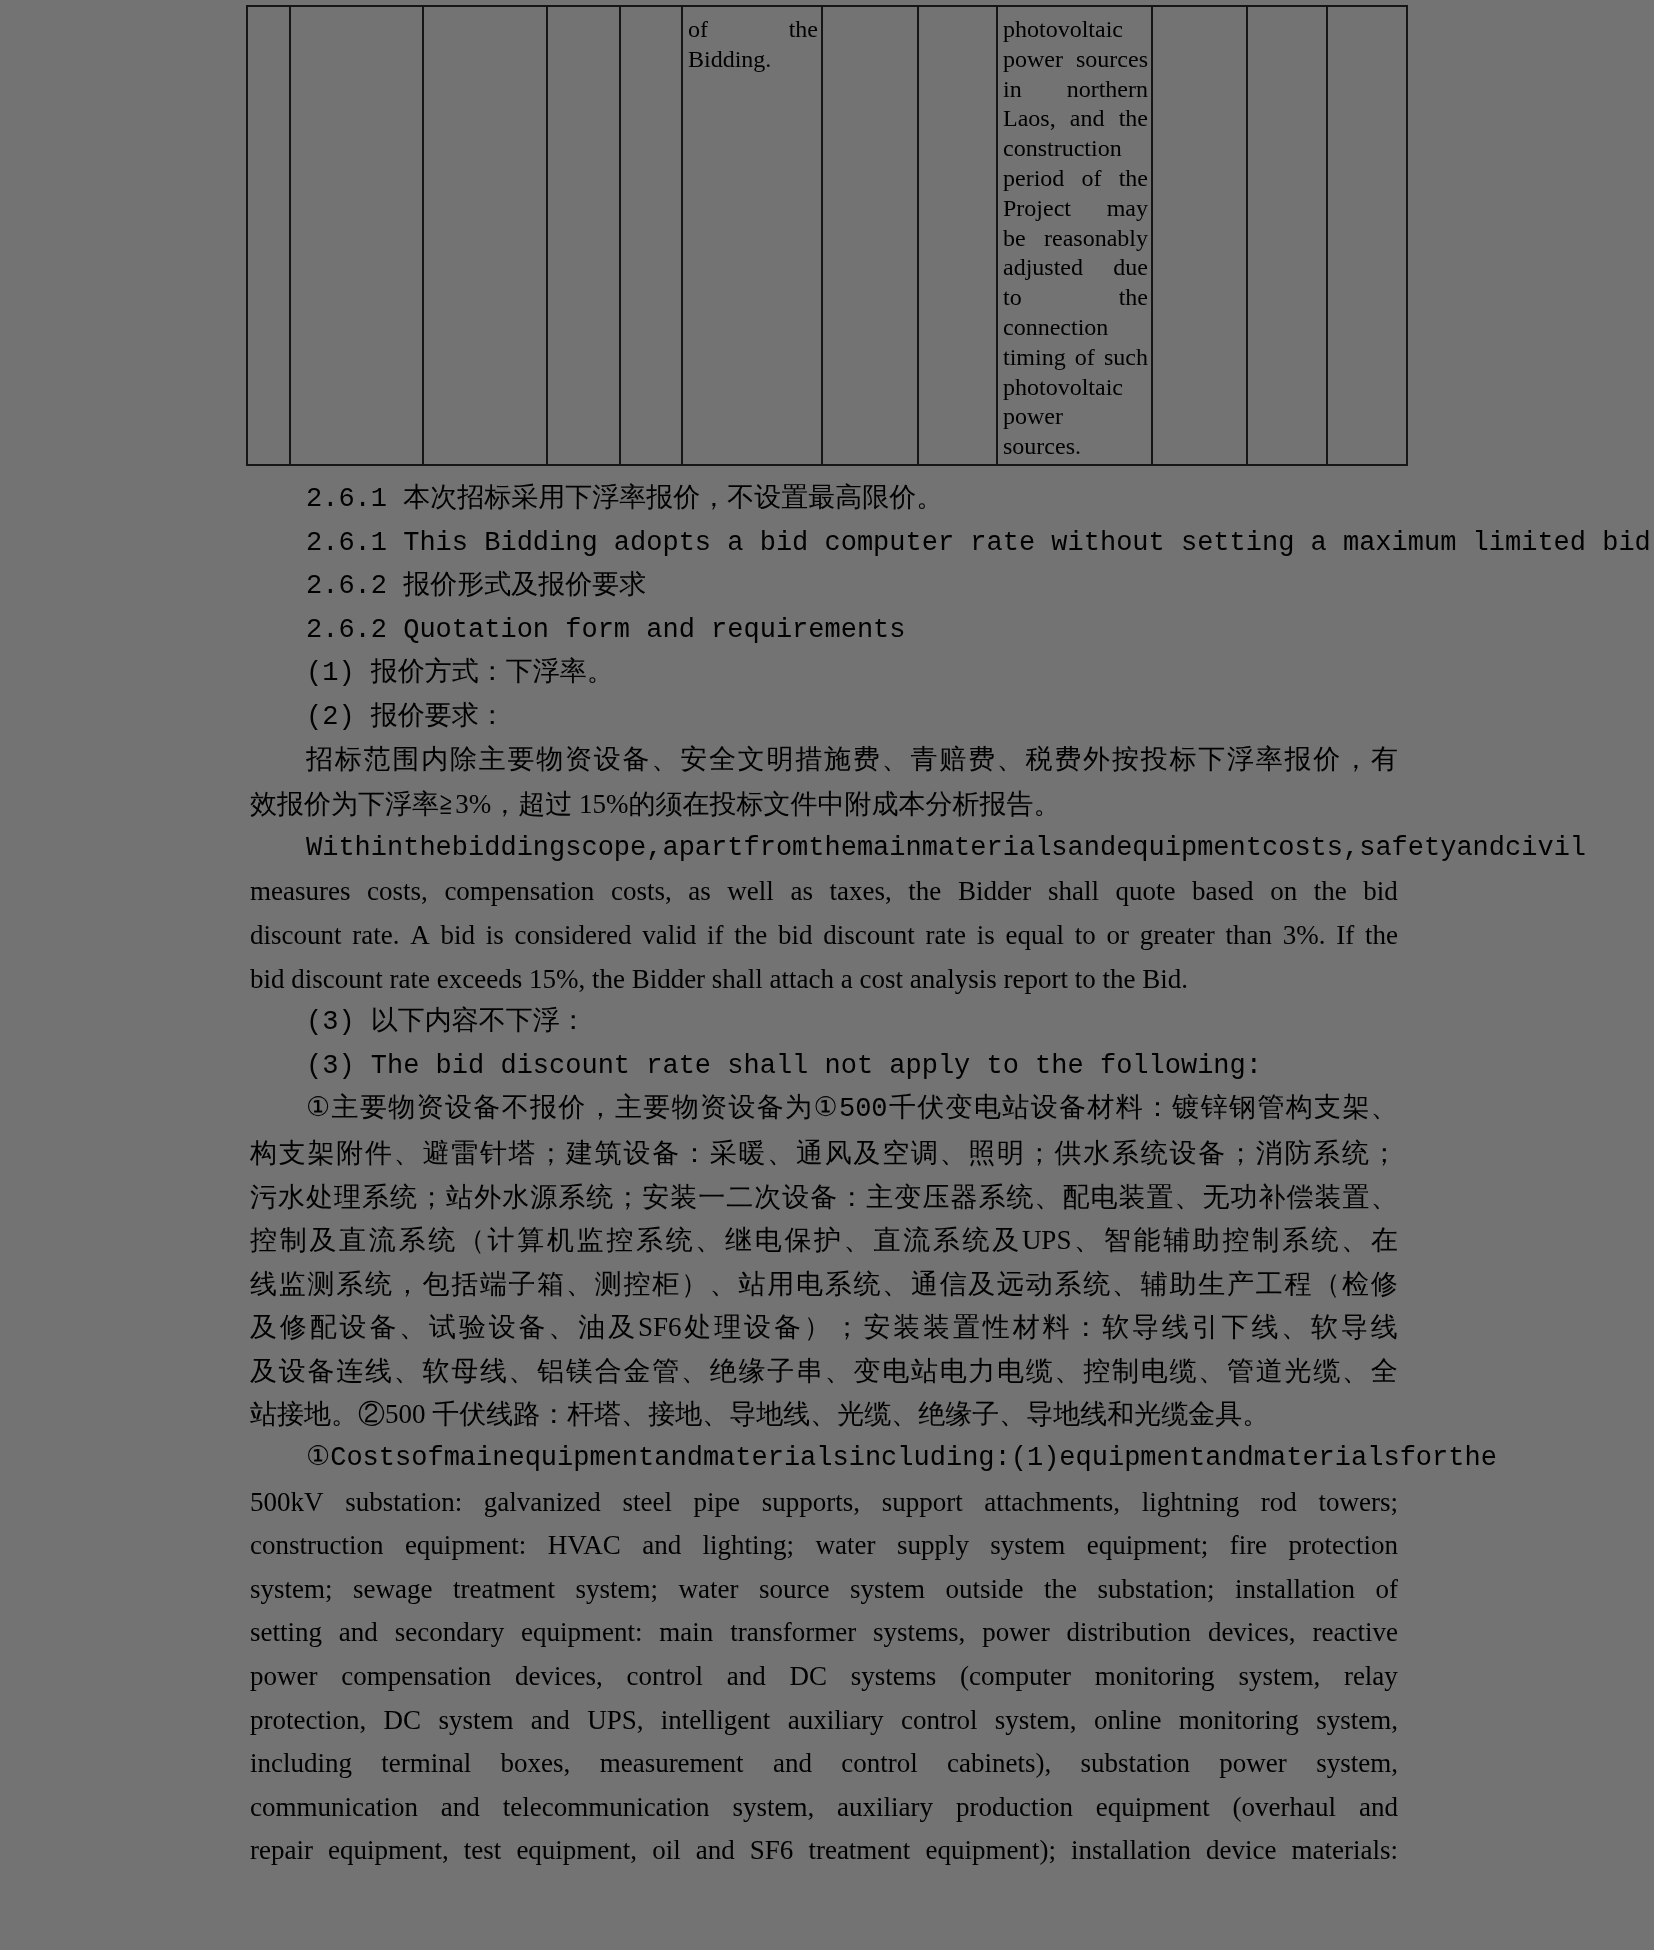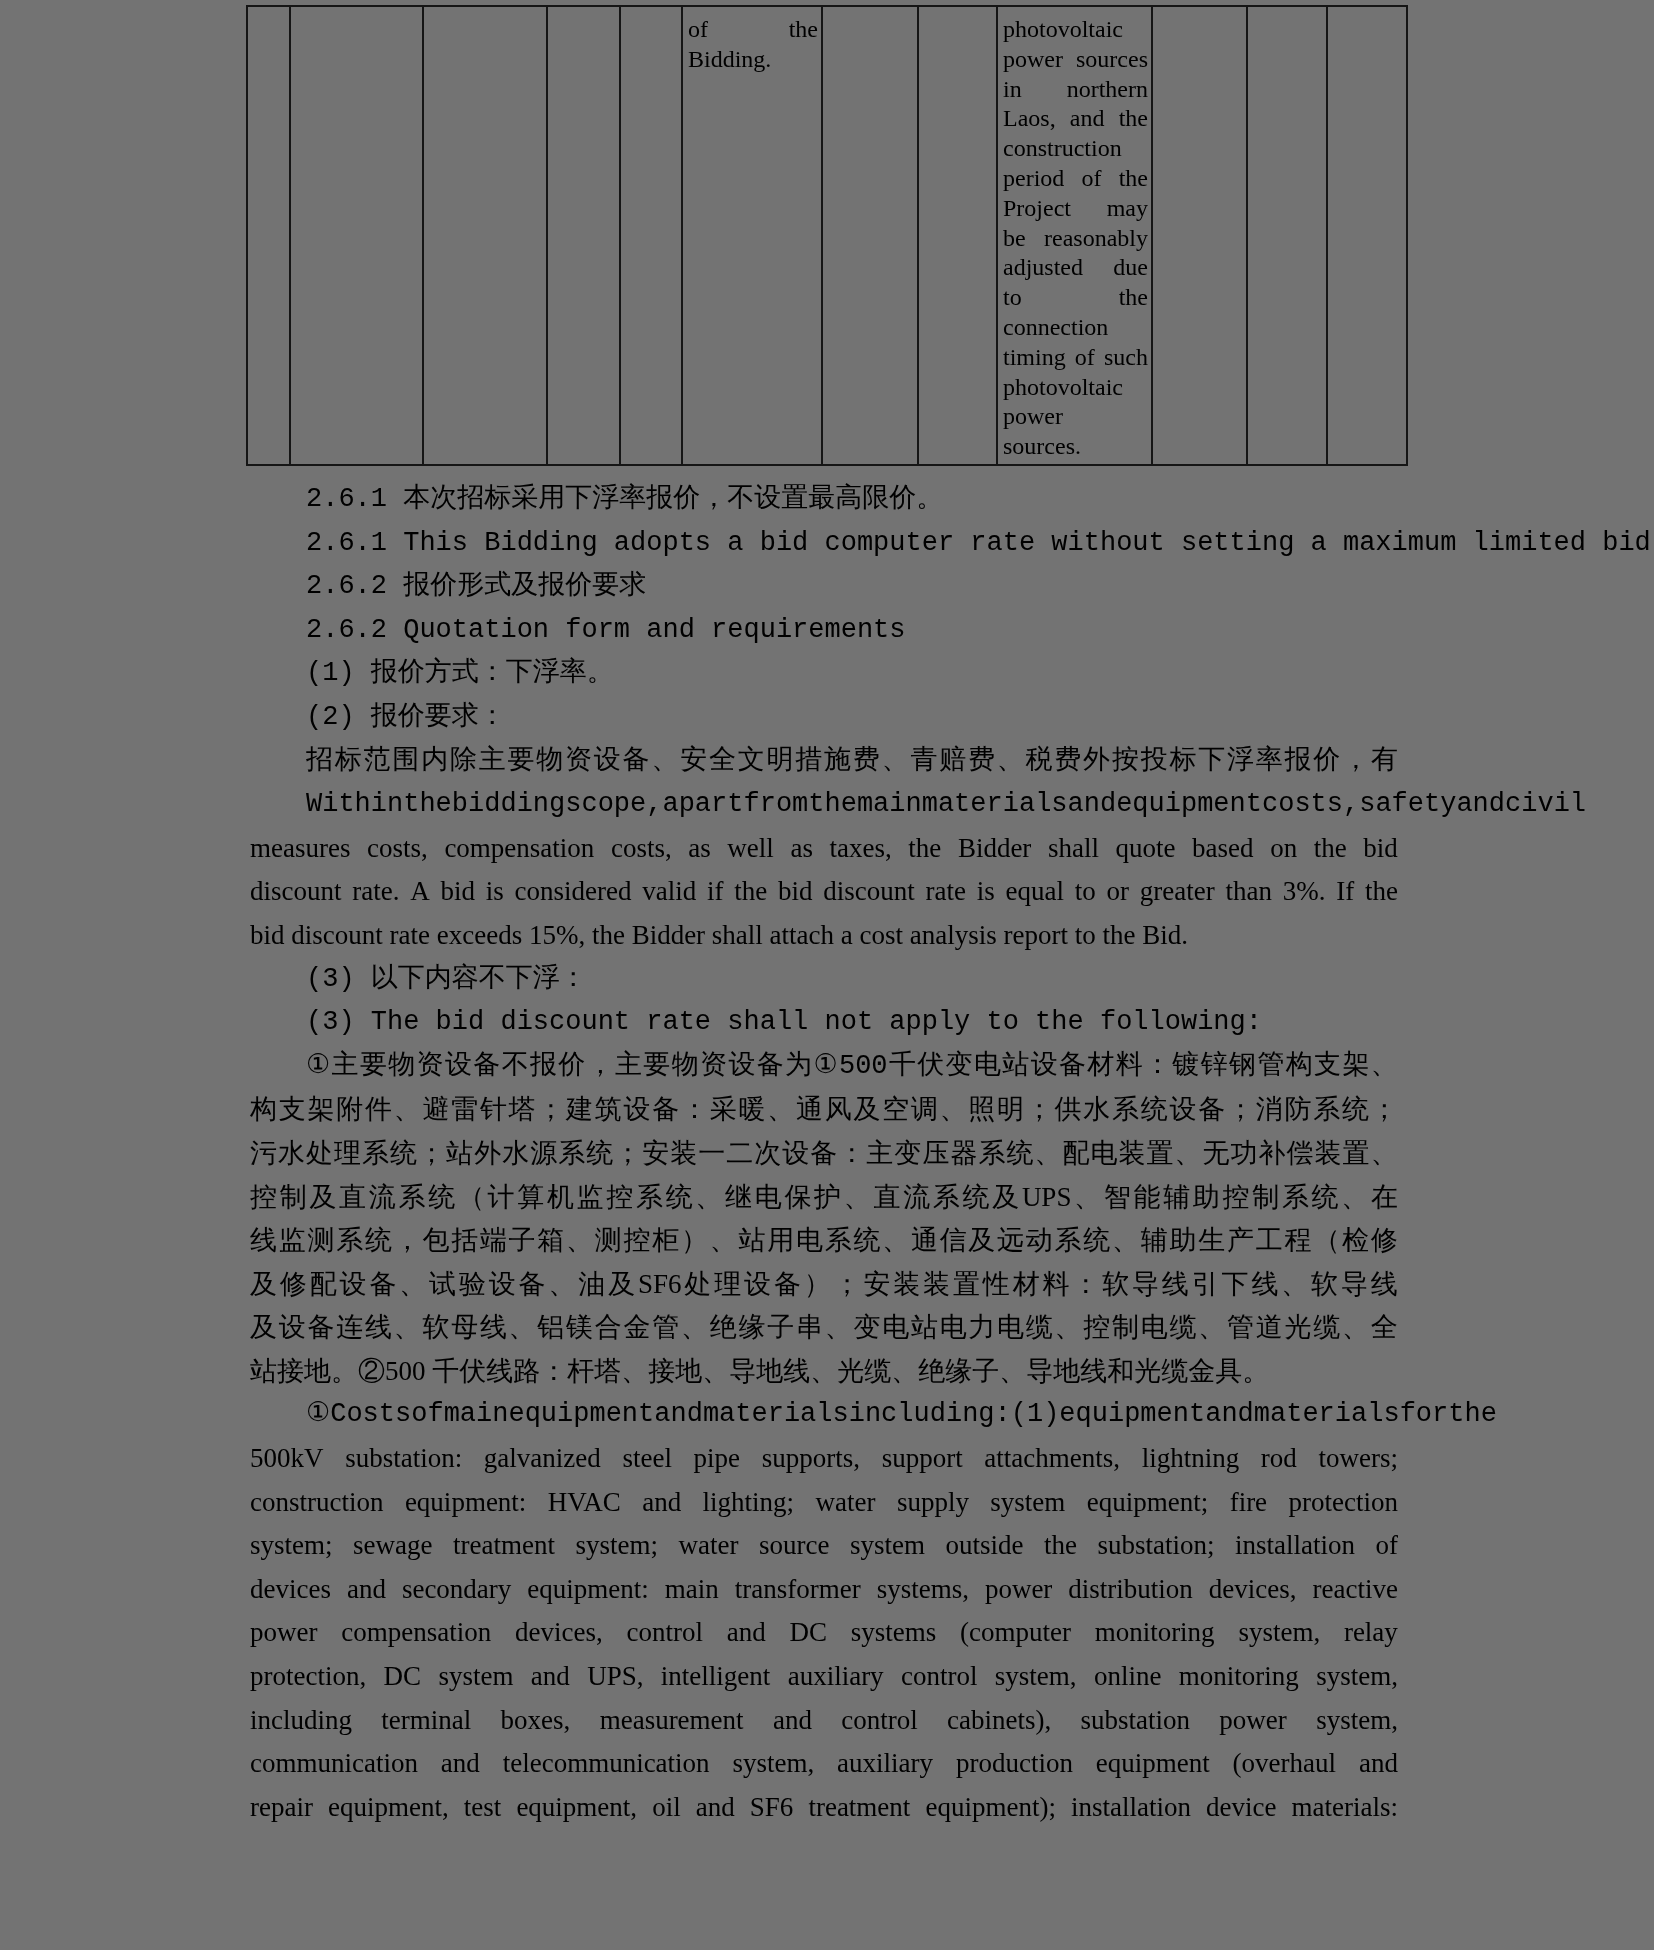--- a/index.html
+++ b/index.html
@@ -184,20 +184,21 @@
         <span>投</span>
         <span>标</span>
         <span>下</span>
         <span>浮</span>
         <span>率</span>
         <span>报</span>
         <span>价</span>
         <span>，</span>
         <span>有</span>
       </div>
+      <div class="tline">效报价为下浮率≧3%，超过 15%的须在投标文件中附成本分析报告。</div>
       <div class="tline jus ind">
         <span>Within</span>
         <span>the</span>
         <span>bidding</span>
         <span>scope,</span>
         <span>apart</span>
         <span>from</span>
         <span>the</span>
         <span>main</span>
         <span>materials</span>
@@ -592,21 +593,21 @@
         <span>water</span>
         <span>source</span>
         <span>system</span>
         <span>outside</span>
         <span>the</span>
         <span>substation;</span>
         <span>installation</span>
         <span>of</span>
       </div>
       <div class="tline jus">
-        <span>devices</span>
+        <span>setting</span>
         <span>and</span>
         <span>secondary</span>
         <span>equipment:</span>
         <span>main</span>
         <span>transformer</span>
         <span>systems,</span>
         <span>power</span>
         <span>distribution</span>
         <span>devices,</span>
         <span>reactive</span>

